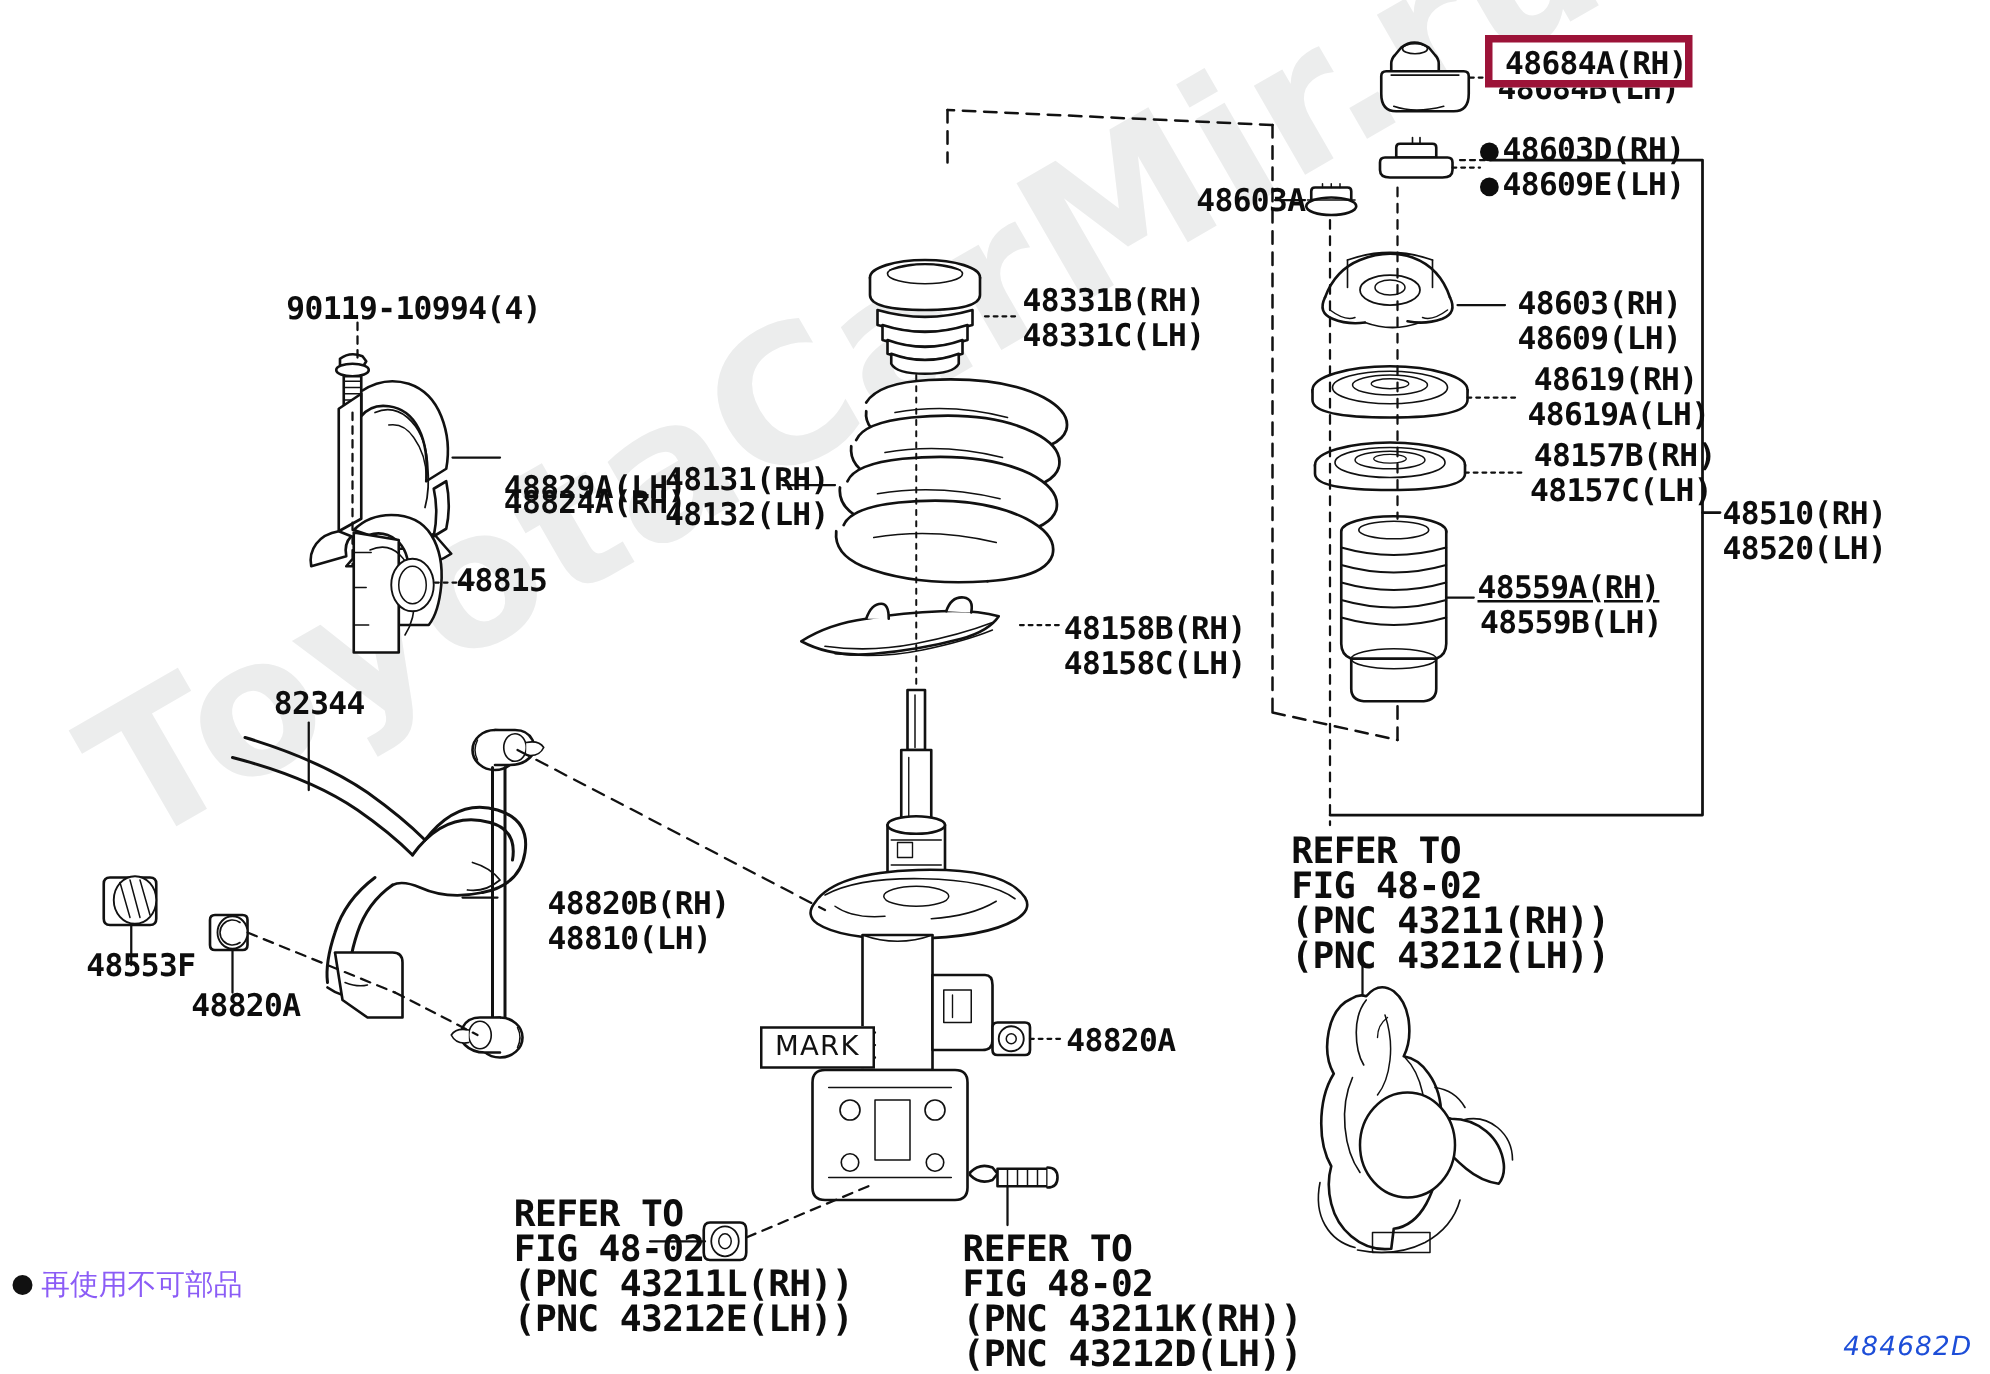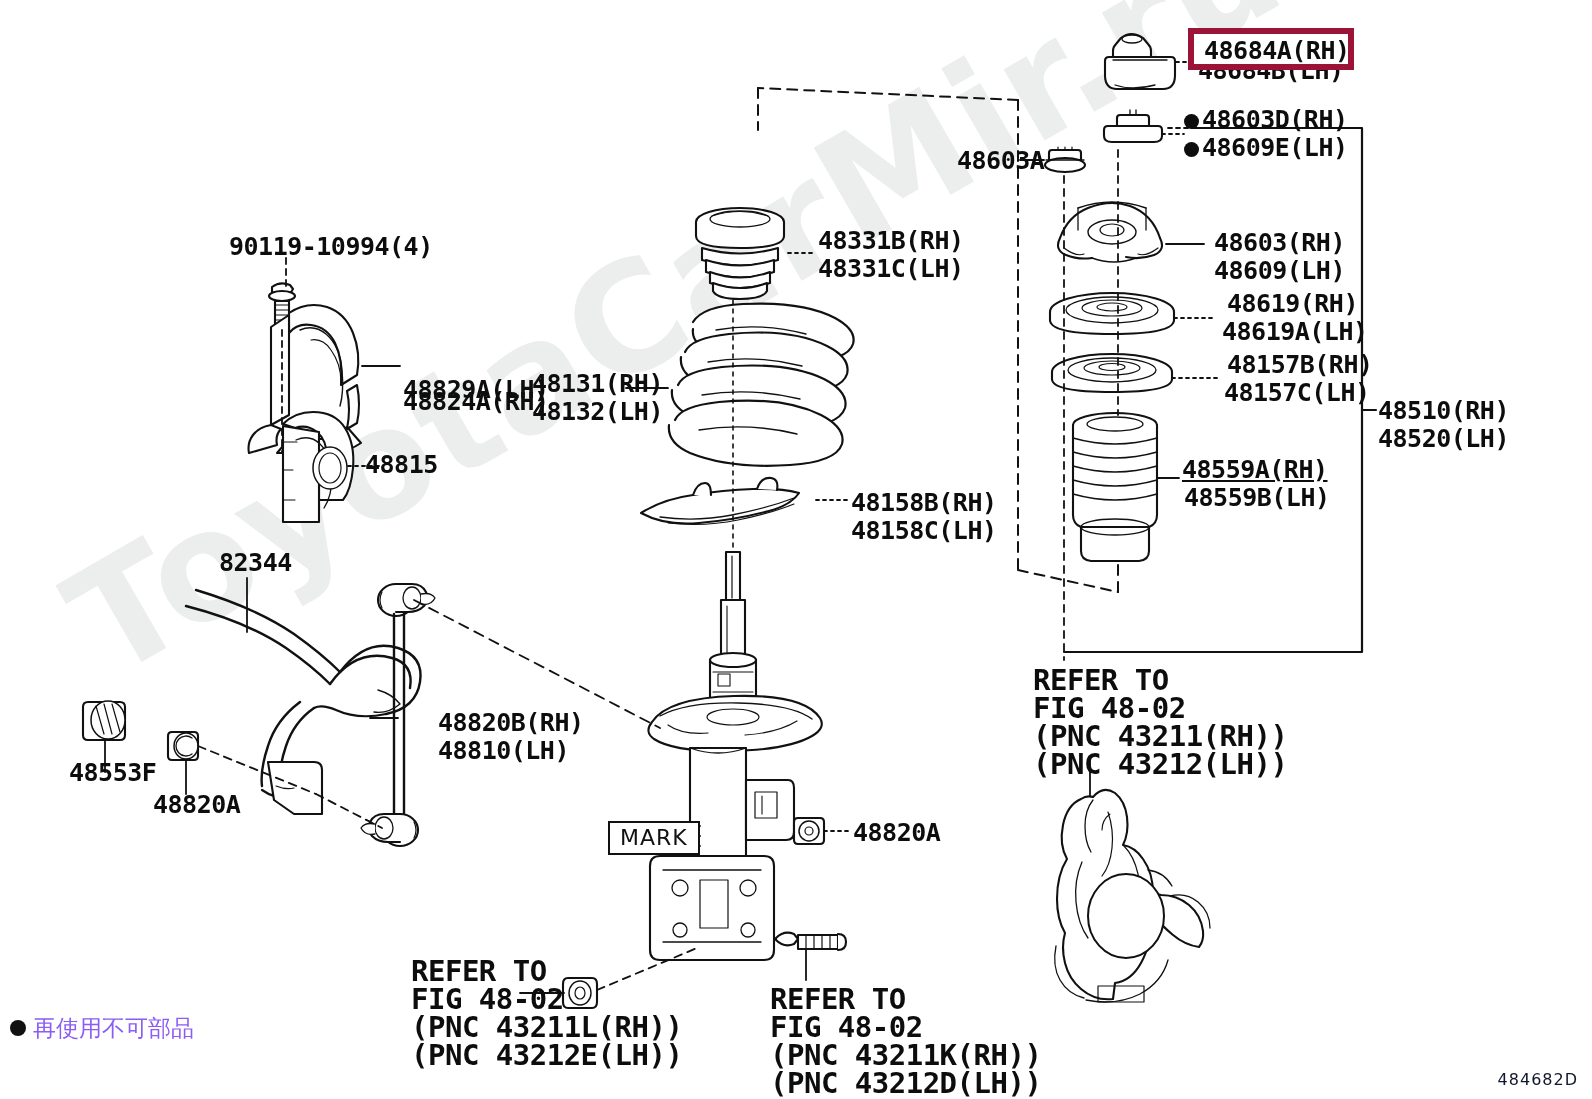--- a/index.html
+++ b/index.html
@@ -113,23 +113,24 @@
     width: 16px; height: 16px;
     background: #111; border-radius: 50%;
     flex: none;
   }
   .diagram-code {
     position: absolute;
     z-index: 4;
     right: 14px;
     bottom: 10px;
     font-family: "DejaVu Sans", "Liberation Sans", sans-serif;
-    font-size: 16px;
-    color: #0f172a;
+    font-size: 21px;
+    color: #1d4ed8;
     letter-spacing: 1px;
+    font-style: italic;
   }
 </style>
 </head>
 <body>
 
 <div id="page">
 
   <div class="watermark">
     <div class="wm-text wm-main">ToyotaCarMir.ru</div>
   </div>

